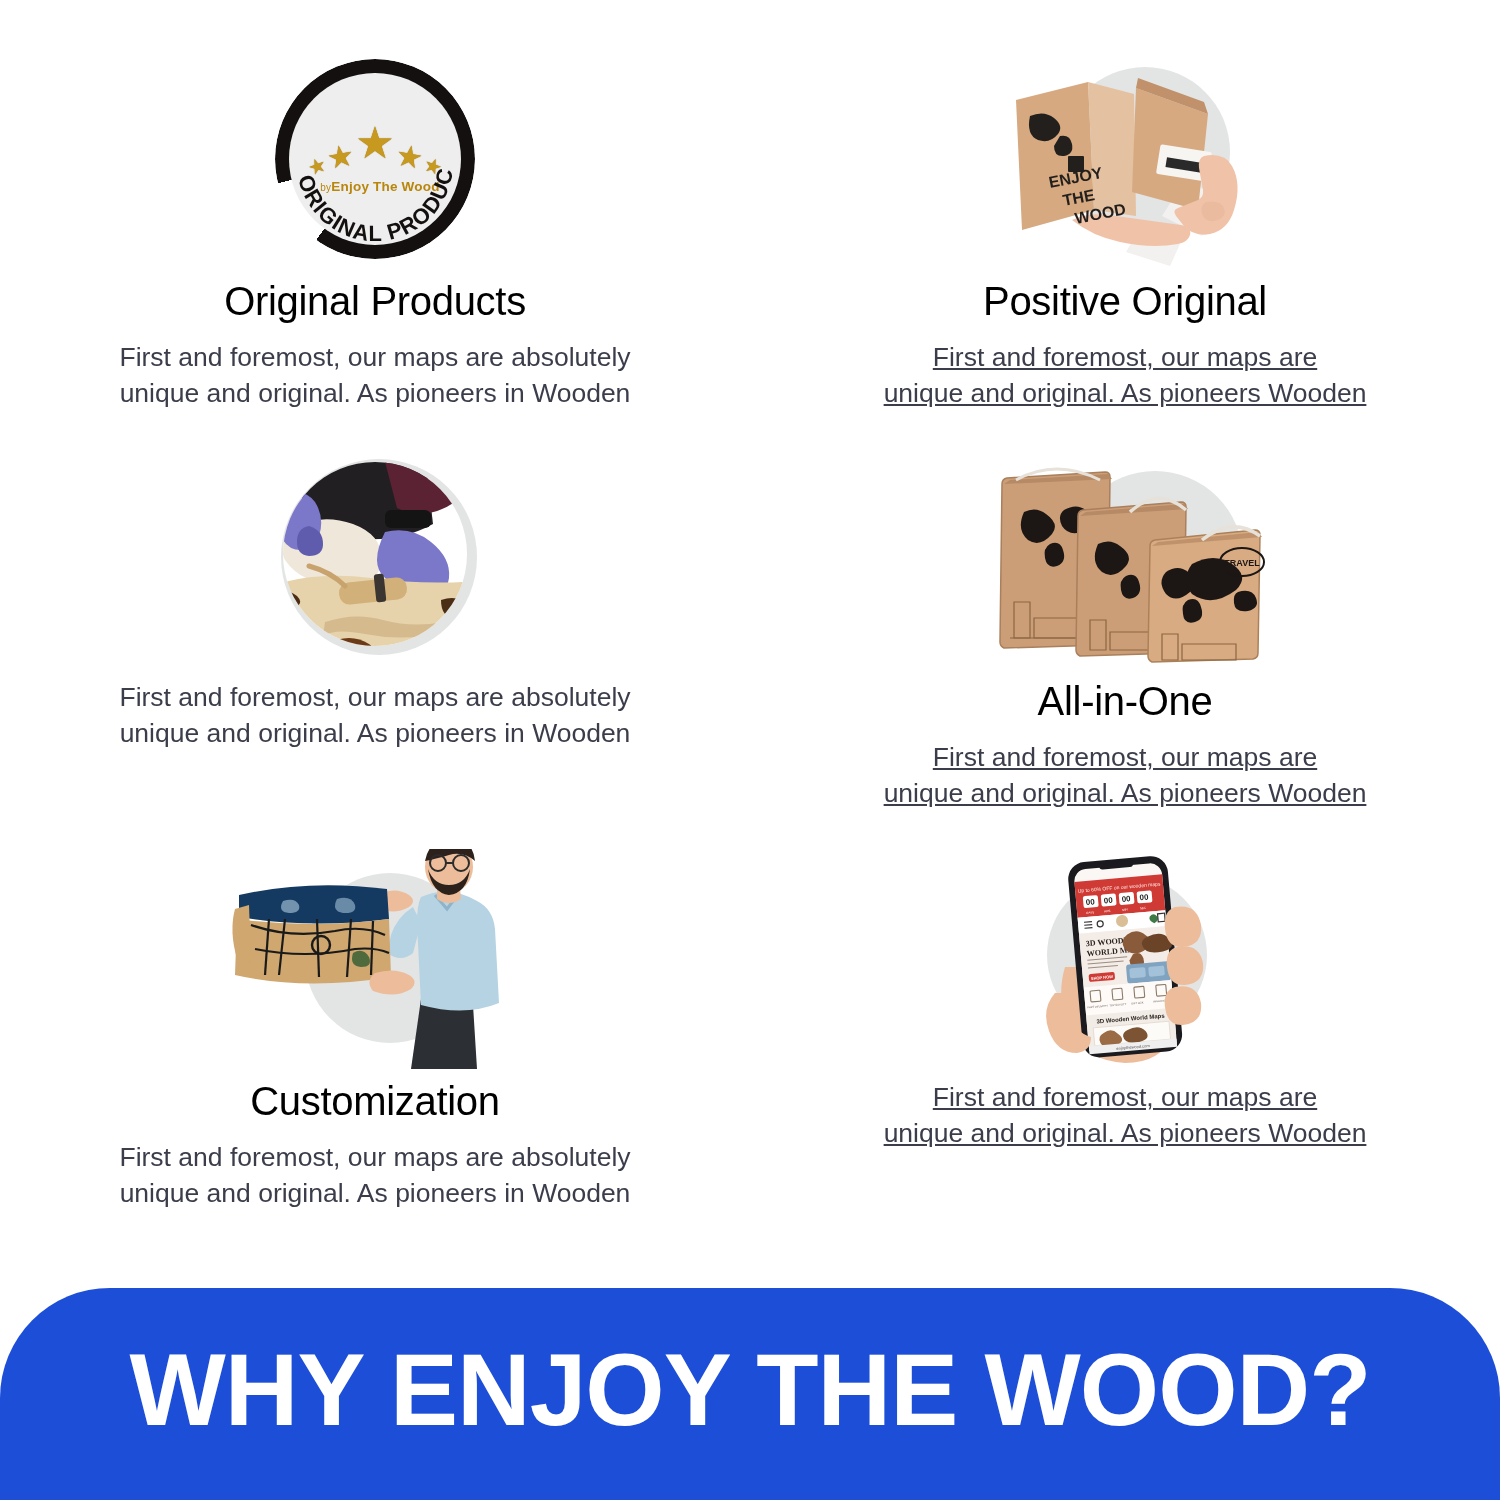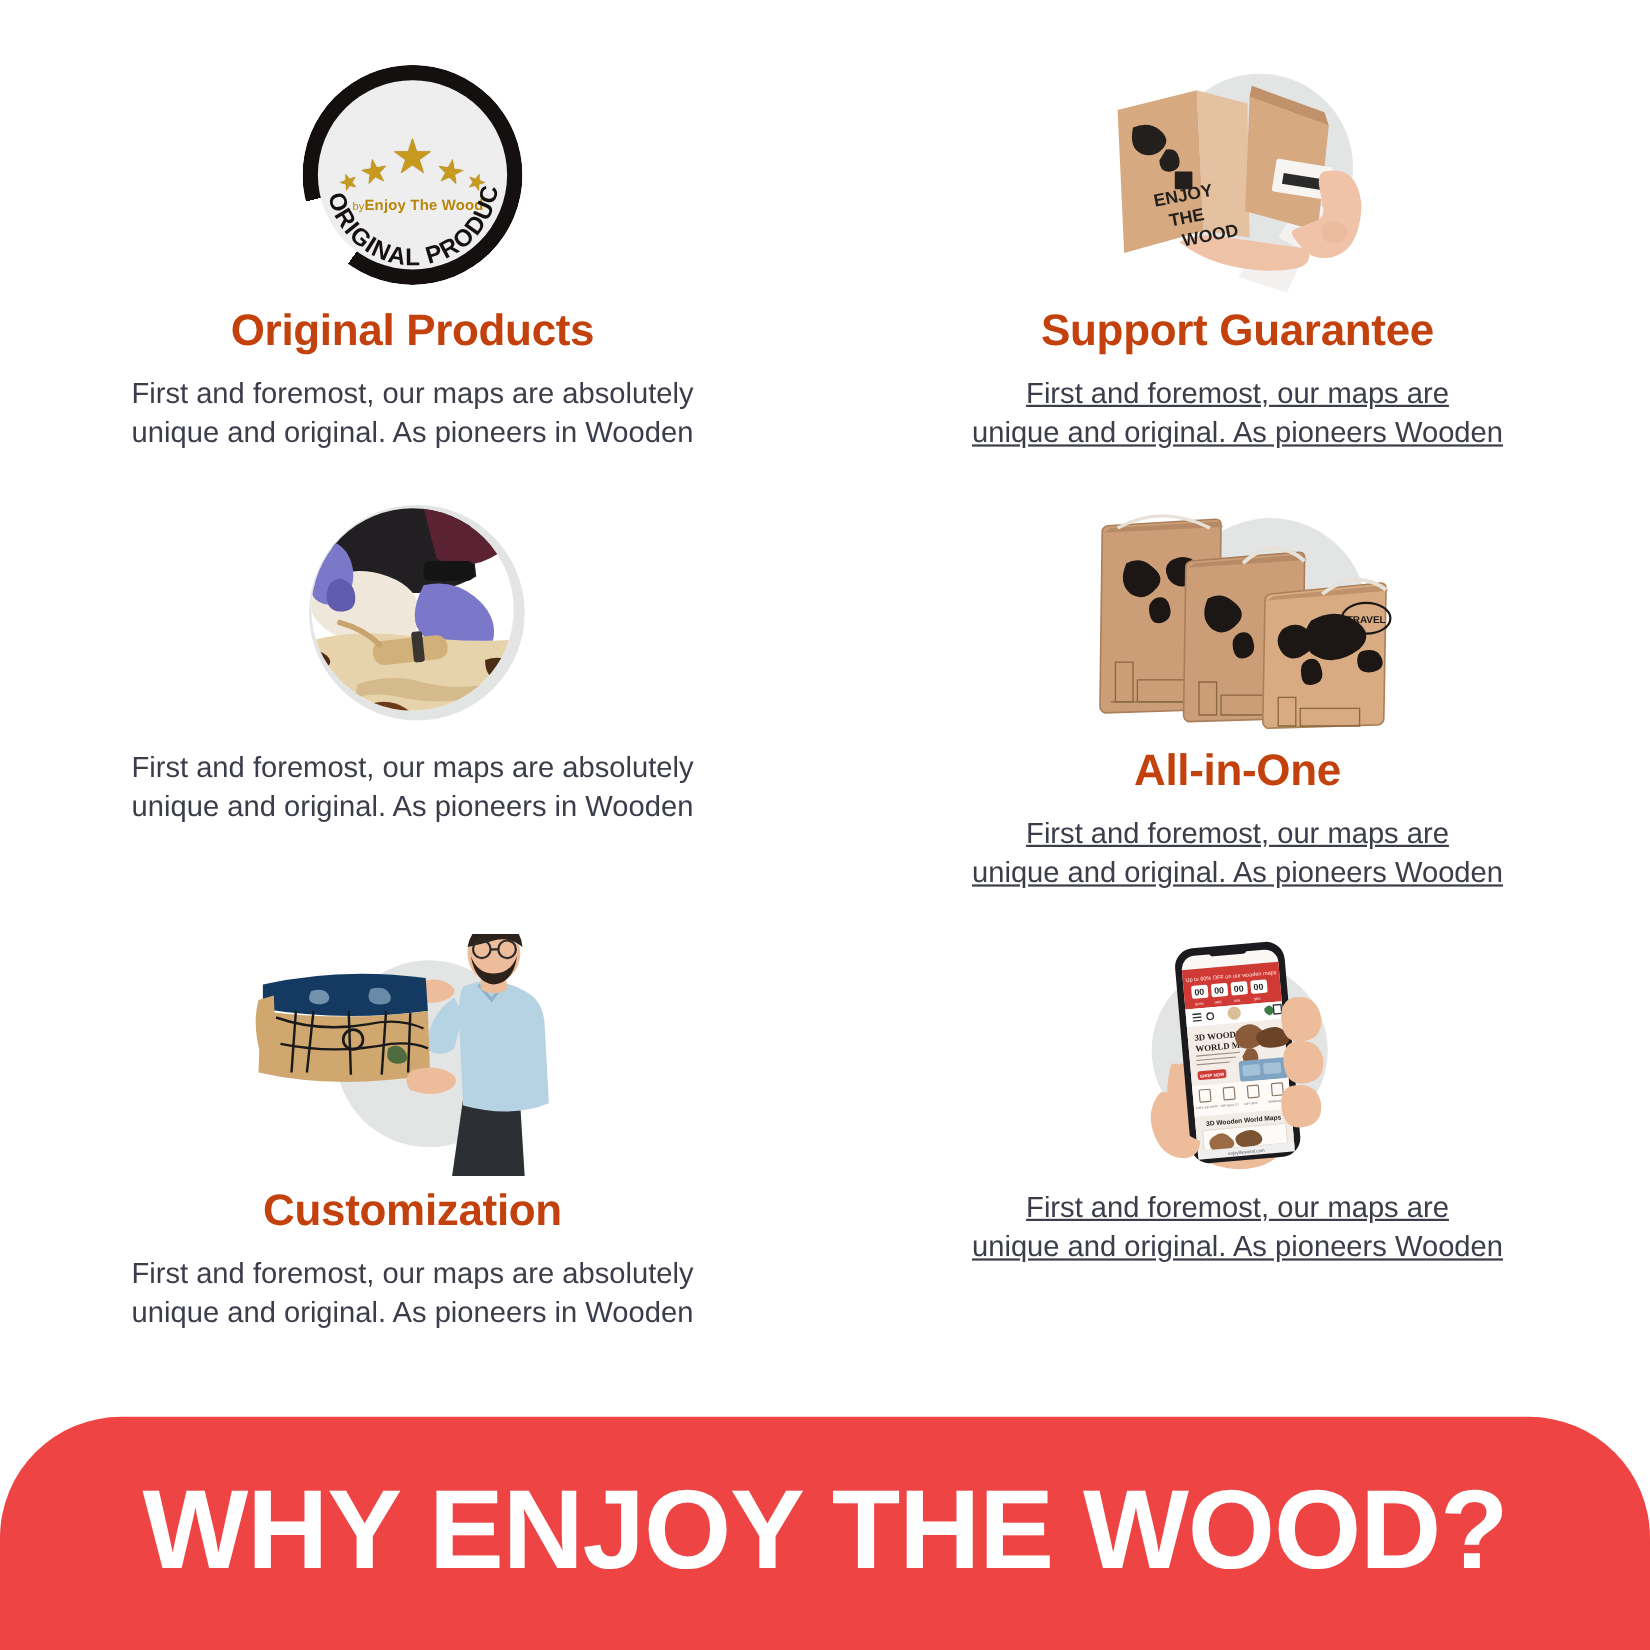--- a/index.html
+++ b/index.html
@@ -55,22 +55,22 @@
   }
 
   .circle-bg {
     position: absolute;
     border-radius: 50%;
     background: #e3e4e4;
   }
 
   .f-title {
     font-size: 40px;
-    font-weight: bold;
-    color: #c2410c;
+    font-weight: normal;
+    color: #000000;
     letter-spacing: -0.3px;
     text-align: center;
     margin: 0 0 16px 0;
     line-height: 1.1;
     white-space: nowrap;
   }
   .f-body {
     font-size: 26.5px;
     color: #3b3d4a;
     text-align: center;
@@ -181,21 +181,21 @@
   .phone-scr { fill: #fbf7f4; }
   .phone-red { fill: #cf3a34; }
 
   
   .banner {
     position: absolute;
     left: 0;
     bottom: 0;
     width: 1500px;
     height: 212px;
-    background: #ef4444;
+    background: #1d4ed8;
     border-radius: 110px 110px 0 0;
     display: flex;
     align-items: center;
     justify-content: center;
   }
   .banner-title {
     color: #ffffff;
     font-size: 102px;
     font-weight: bold;
     letter-spacing: -1px;
@@ -269,21 +269,21 @@
           <rect x="176" y="108" width="36" height="10" fill="#2a2a2a" transform="rotate(9 194 113)"></rect>
 
           <text x="60" y="136" class="inkmap" font-family="Liberation Sans, sans-serif" font-size="16" font-weight="bold" transform="rotate(-11 60 136)">ENJOY</text>
           <text x="74" y="154" class="inkmap" font-family="Liberation Sans, sans-serif" font-size="16" font-weight="bold" transform="rotate(-11 74 154)">THE</text>
           <text x="86" y="172" class="inkmap" font-family="Liberation Sans, sans-serif" font-size="16" font-weight="bold" transform="rotate(-11 86 172)">WOOD</text>
 
           <path class="hand" d="M214 104 q20 -4 28 10 q10 18 2 44 q-6 20 -24 24 q-16 3 -26 -8 l-8 -10 q-4 -6 2 -8 l20 -8 q6 -3 5 -10 l-4 -22 q-1 -10 5 -12z"></path>
           <path class="hand-dk" d="M216 150 q14 -2 18 6 q3 8 -6 12 q-12 4 -16 -6 q-2 -9 4 -12z" opacity="0.35"></path>
         </svg>
       </div>
-      <h2 class="f-title">Support Guarantee</h2>
+      <h2 class="f-title">Positive Original</h2>
       <p class="f-body">
         <span class="line">First and foremost, our maps are</span>
         <span class="line">unique and original. As pioneers Wooden</span>
       </p>
     </div>
 
     <div class="feature col-left">
       <div class="media">
         <div class="circle-bg" style="width:196px;height:196px;left:56px;top:14px;"></div>
         <svg class="art" width="220" height="210" viewBox="0 0 220 210">

